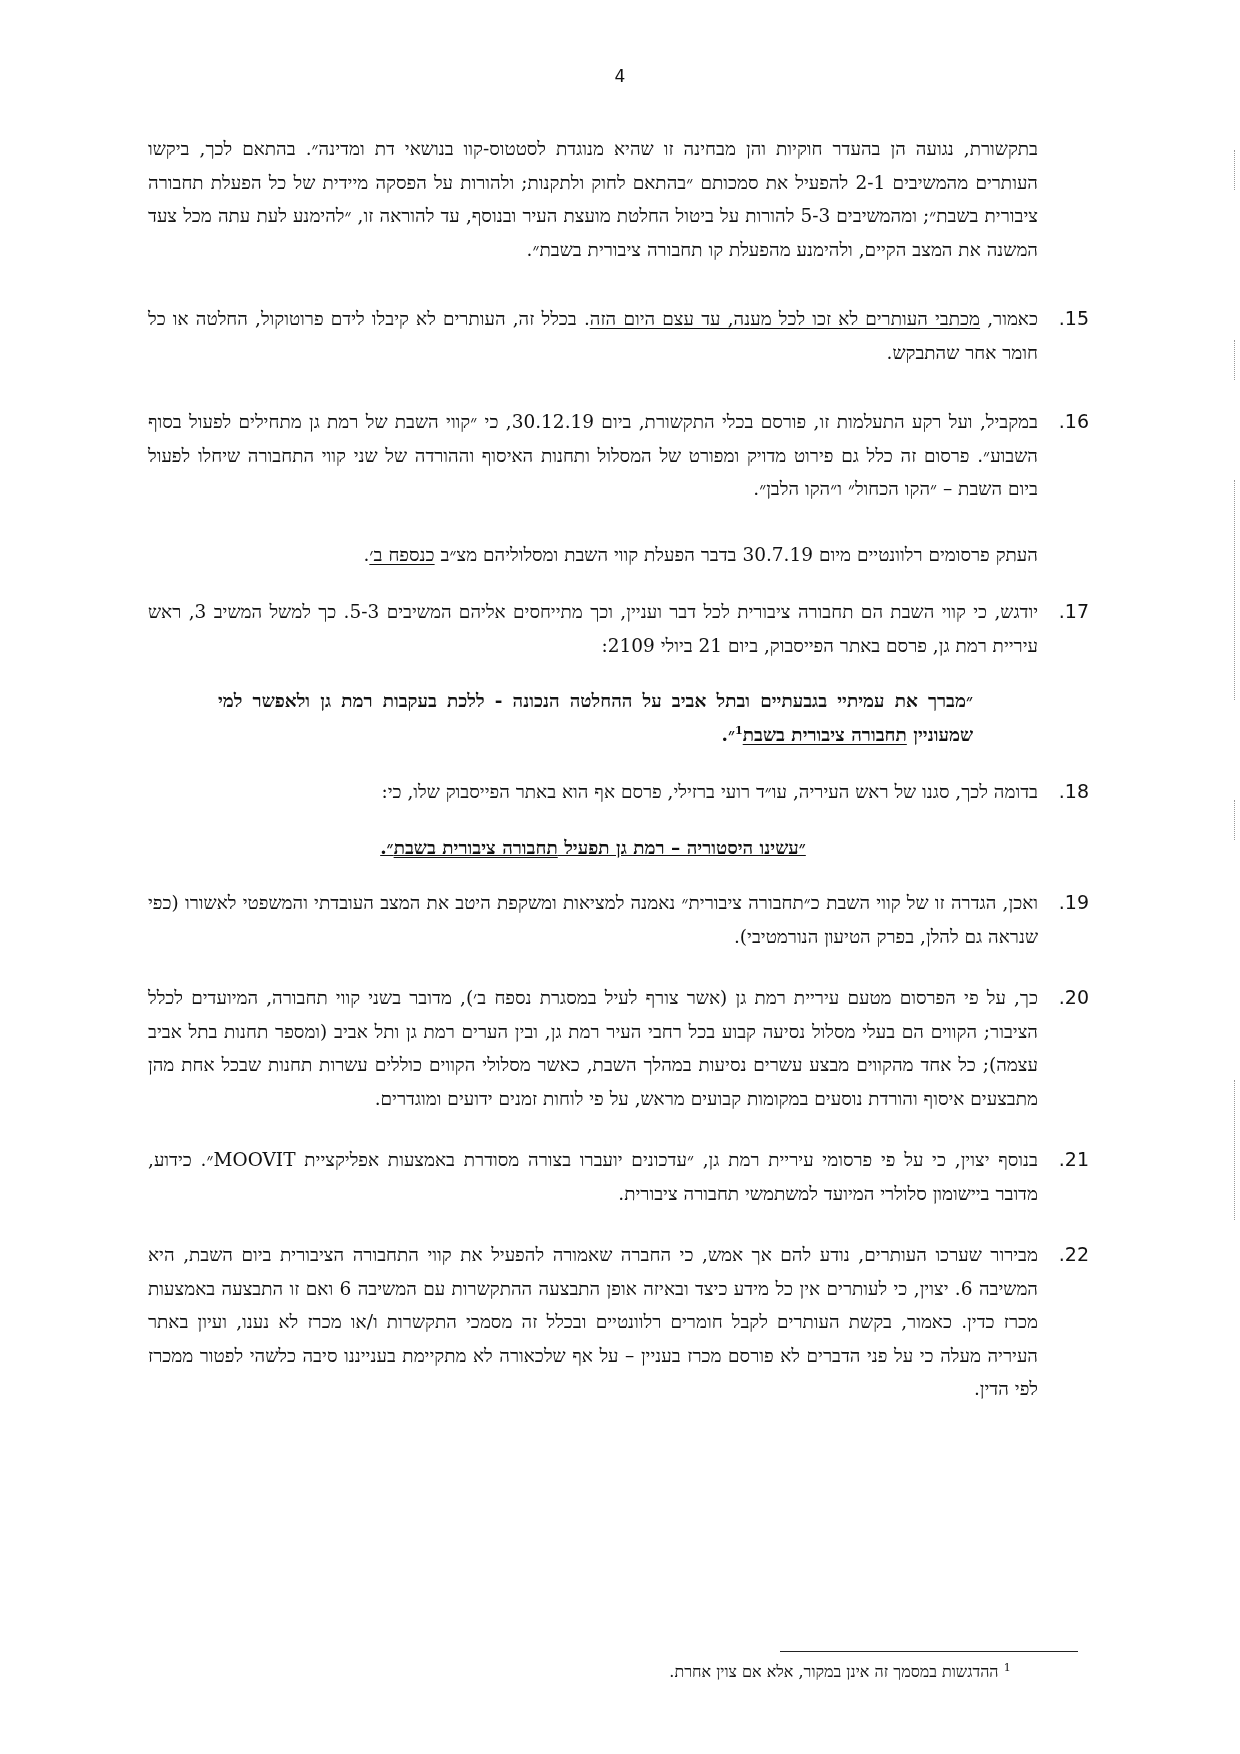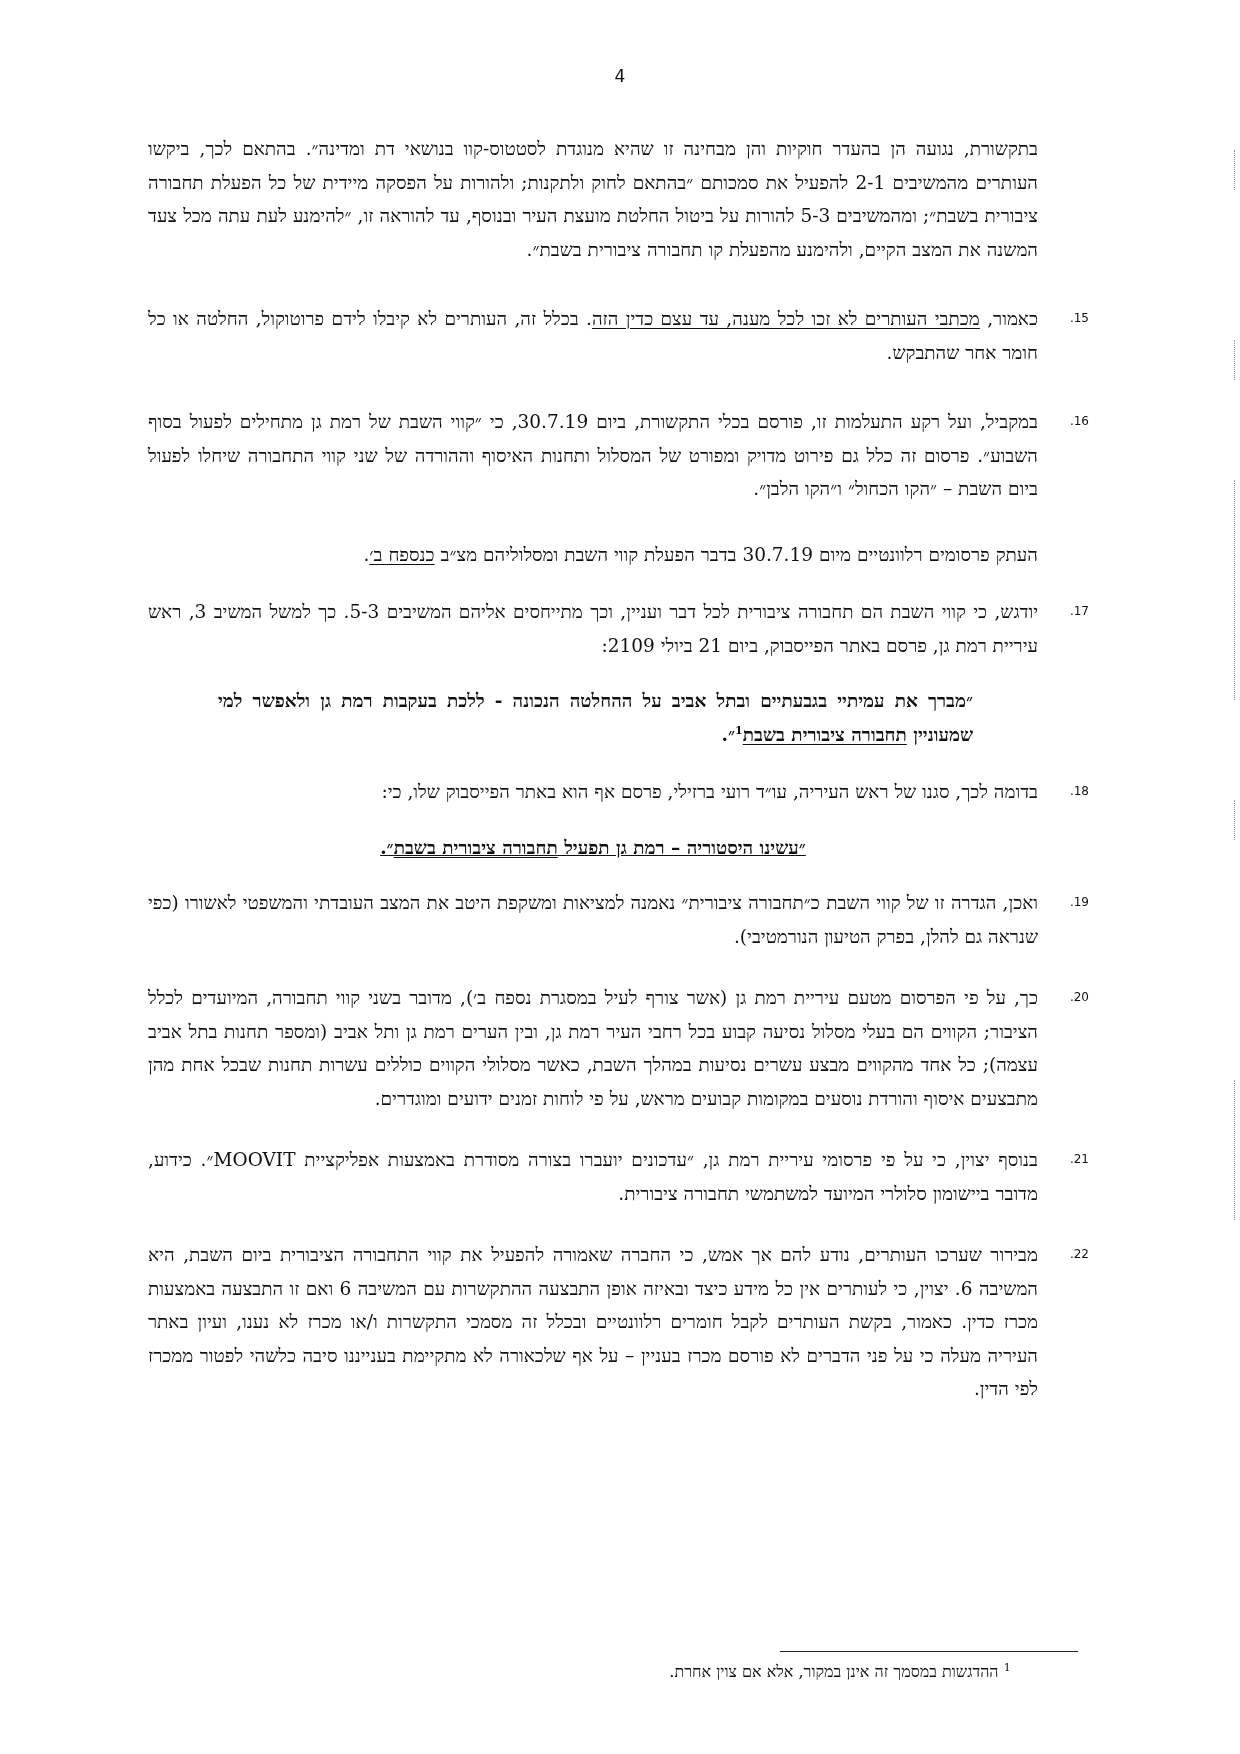--- a/index.html
+++ b/index.html
@@ -13,21 +13,21 @@
     font-family: "DejaVu Sans", sans-serif; font-size: 17px;
   }
   .body {
     position: absolute; top: 132px; left: 148px; width: 935px;
     direction: rtl; font-size: 18.5px; line-height: 33.5px;
   }
   .para { position: relative; padding-right: 45px; text-align: justify; text-align-last: right; margin: 0 0 33px 0; }
   .para.cont { padding-right: 45px; }
   .num {
     position: absolute; right: -6px; top: 0; width: 40px; text-align: center; direction: ltr;
-    font-family: "DejaVu Sans", sans-serif; font-size: 12px;
+    font-family: "DejaVu Sans", sans-serif; font-size: 19px;
   }
   .note { padding-right: 45px; margin: 0 0 28px 0; }
   .quote { padding-right: 110px; padding-left: 70px; font-weight: bold; margin: 0 0 22px 0; text-align: justify; text-align-last: right; }
   .quote.center { text-align: center; text-align-last: center; padding-right: 45px; padding-left: 0; text-decoration: underline; }
   b { font-weight: normal; }
   u { text-decoration: underline; text-underline-offset: 3px; }
   sup { font-size: 11px; line-height: 0; }
   .footnote-rule {
     position: absolute; top: 1651px; left: 780px; width: 298px; border-top: 1.3px solid #222;
   }
@@ -43,26 +43,26 @@
 <div class="page-number">4</div>
 
 <div class="body">
 
   <p class="para cont" style="margin-bottom:36px;">
     <b>בתקשורת, נגועה הן בהעדר חוקיות והן מבחינה זו שהיא מנוגדת לסטטוס-קוו בנושאי דת ומדינה</b><span>״. בהתאם לכך, ביקשו העותרים מהמשיבים 2-1 להפעיל את סמכותם ״</span><b>בהתאם לחוק ולתקנות; ולהורות על הפסקה מיידית של כל הפעלת תחבורה ציבורית בשבת</b><span>״; ומהמשיבים 5-3 להורות על ביטול החלטת מועצת העיר ובנוסף, עד להוראה זו, ״</span><b>להימנע לעת עתה מכל צעד המשנה את המצב הקיים, ולהימנע מהפעלת קו תחבורה ציבורית בשבת</b><span>״.</span>
   </p>
 
   <p class="para" style="margin-bottom:36px;">
     <span class="num">.15</span>
-    <span>כאמור, </span><u>מכתבי העותרים לא זכו לכל מענה, עד עצם כדין הזה</u><span>. בכלל זה, העותרים לא קיבלו לידם פרוטוקול, החלטה או כל חומר אחר שהתבקש.</span>
+    <span>כאמור, </span><u>מכתבי העותרים לא זכו לכל מענה, עד עצם היום הזה</u><span>. בכלל זה, העותרים לא קיבלו לידם פרוטוקול, החלטה או כל חומר אחר שהתבקש.</span>
   </p>
 
   <p class="para" style="margin-bottom:24px;">
     <span class="num">.16</span>
-    <span>במקביל, ועל רקע התעלמות זו, פורסם בכלי התקשורת, ביום 30.7.19, כי ״</span><b>קווי השבת של רמת גן מתחילים לפעול בסוף השבוע</b><span>״. פרסום זה כלל גם פירוט מדויק ומפורט של </span><b>המסלול ותחנות האיסוף וההורדה</b><span> של שני קווי התחבורה שיחלו לפעול ביום השבת – ״הקו הכחול״ ו״הקו הלבן״.</span>
+    <span>במקביל, ועל רקע התעלמות זו, פורסם בכלי התקשורת, ביום 30.12.19, כי ״</span><b>קווי השבת של רמת גן מתחילים לפעול בסוף השבוע</b><span>״. פרסום זה כלל גם פירוט מדויק ומפורט של </span><b>המסלול ותחנות האיסוף וההורדה</b><span> של שני קווי התחבורה שיחלו לפעול ביום השבת – ״הקו הכחול״ ו״הקו הלבן״.</span>
   </p>
 
   <p class="note" style="margin-bottom:24px;margin-top:32px;">
     <span>העתק פרסומים רלוונטיים מיום 30.7.19 בדבר הפעלת קווי השבת ומסלוליהם מצ״ב </span><u>כנספח ב׳</u><span>.</span>
   </p>
 
   <p class="para" style="margin-bottom:22px;">
     <span class="num">.17</span>
     <span>יודגש, כי קווי השבת הם </span><b>תחבורה ציבורית</b><span> לכל דבר ועניין, וכך מתייחסים אליהם המשיבים 5-3. כך למשל המשיב 3, ראש עיריית רמת גן, פרסם באתר הפייסבוק, ביום 21 ביולי 2109:</span>
   </p>

